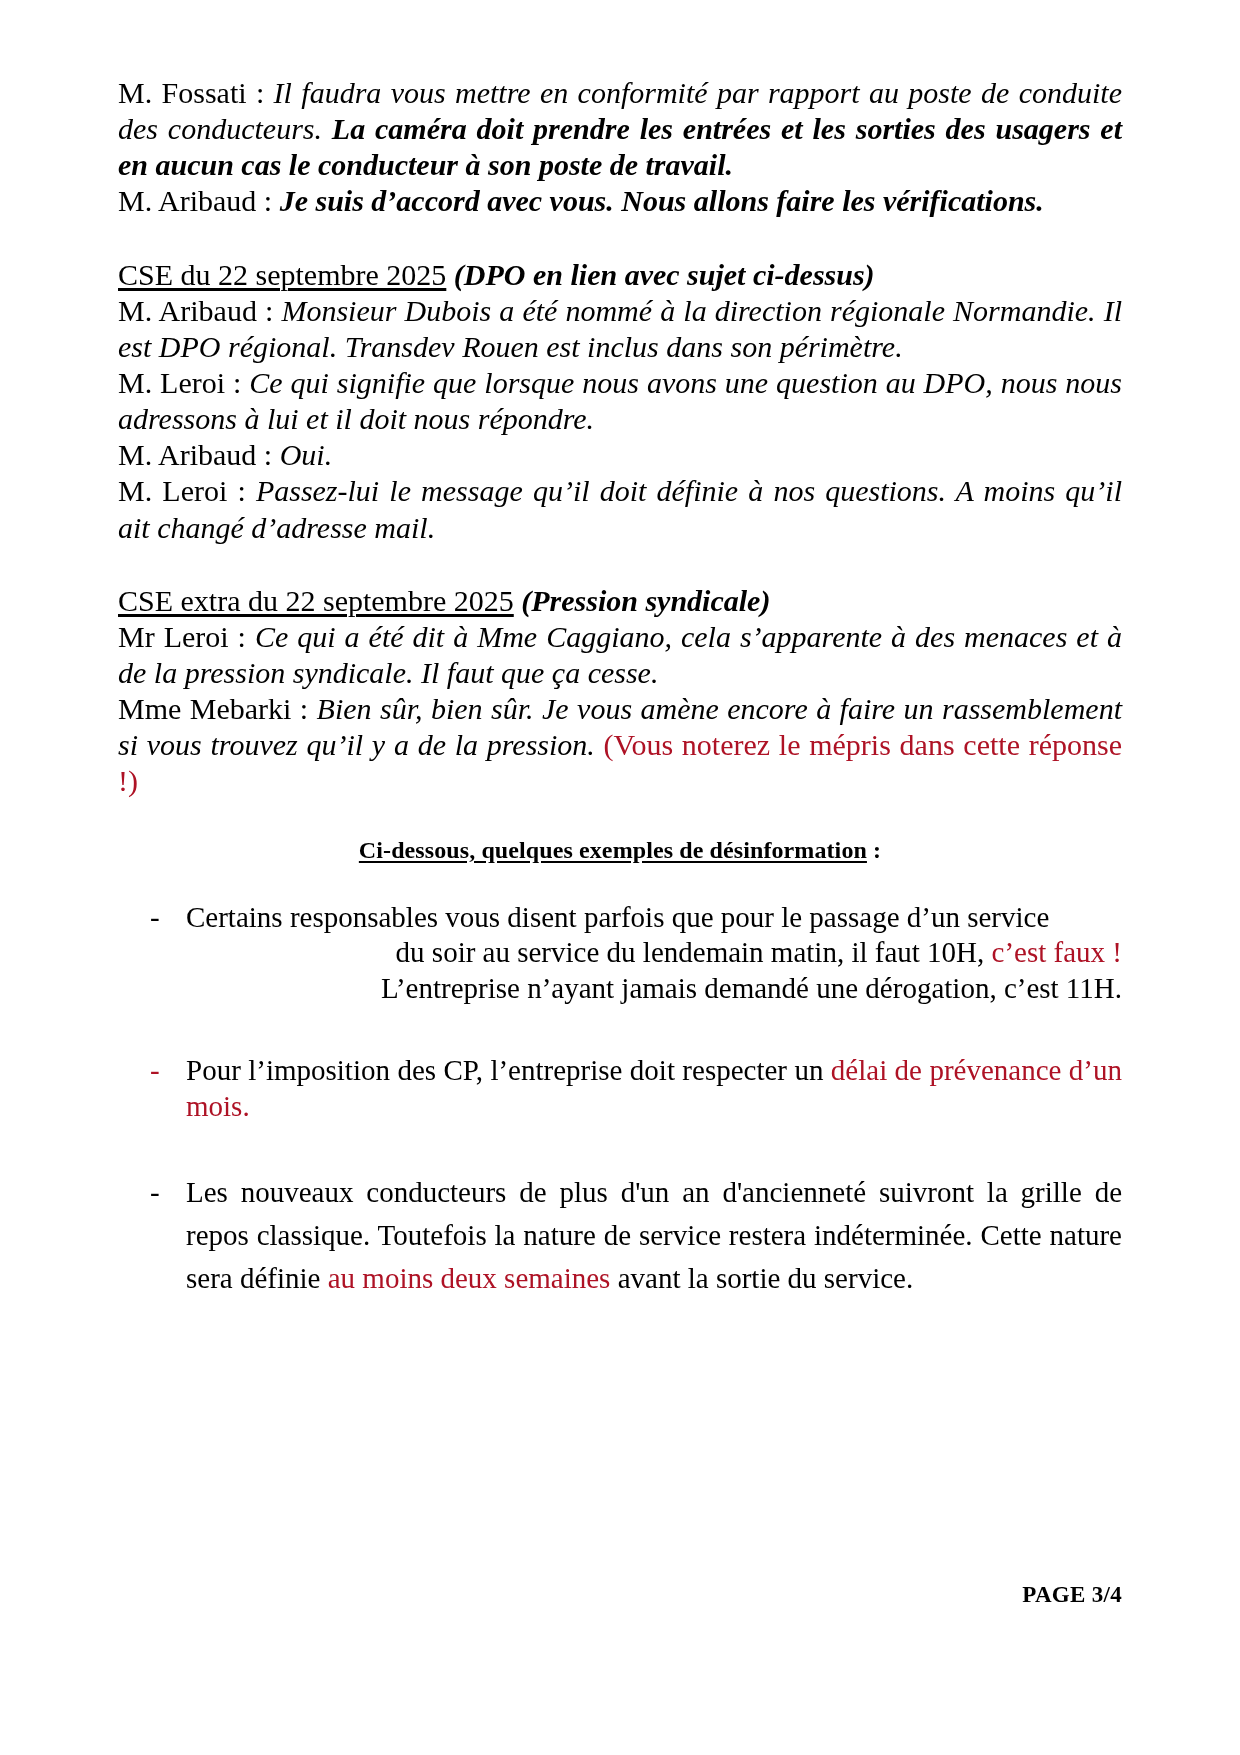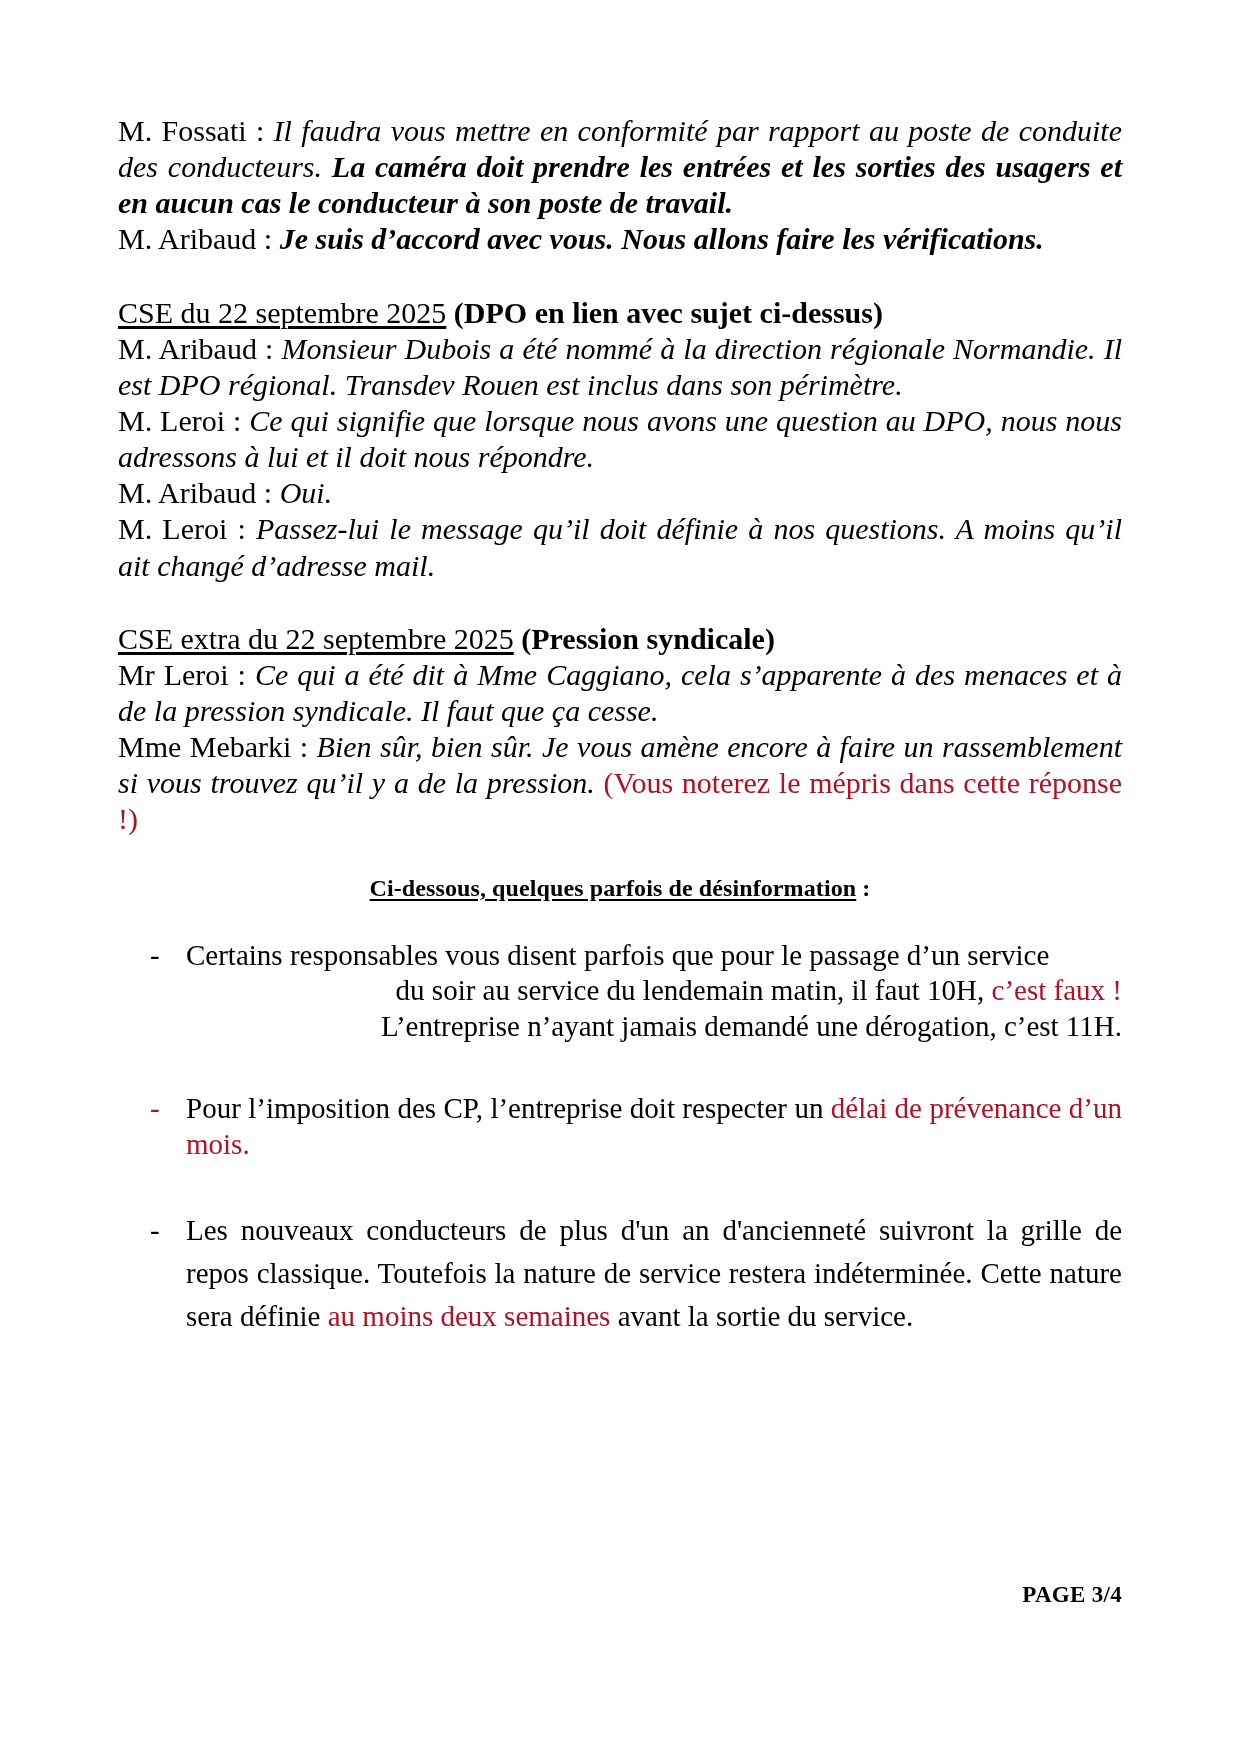--- a/index.html
+++ b/index.html
@@ -13,34 +13,34 @@
     font-family: "Liberation Serif", "DejaVu Serif", serif;
     color: #000000;
     overflow: hidden;
   }
   .page {
     position: relative;
     width: 1240px;
     height: 1691px;
     background: #ffffff;
     box-sizing: border-box;
-    padding: 113px 118px 0 118px;
+    padding: 75px 118px 0 118px;
   }
   .body-text {
     font-size: 30px;
     line-height: 1.205;
     text-align: justify;
     text-justify: inter-word;
   }
   .para {
     margin: 0;
   }
   .it { font-style: italic; }
   .bi { font-style: italic; font-weight: bold; }
-  .bold { font-weight: bold; }
+  .bold { font-weight: bold; font-style: italic; }
   .red { color: #AE1225; }
   .ul { text-decoration: underline; text-underline-offset: 3px; text-align: center; }
   .gap-md { height: 37px; }
 
   
   .nojust { text-align: left; }
 
   .center-head {
     text-align: center;
     font-size: 24px;
@@ -115,21 +115,21 @@
   <div class="body-text">
     <p class="para nojust"><span class="ul">CSE extra du 22 septembre 2025</span><span class="bold"> (Pression syndicale)</span></p>
 
     <p class="para"><span>Mr Leroi : </span><span class="it">Ce qui a été dit à Mme Caggiano, cela s’apparente à des menaces et à de la pression syndicale. Il faut que ça cesse.</span></p>
 
     <p class="para"><span>Mme Mebarki : </span><span class="it">Bien sûr, bien sûr. Je vous amène encore à faire un rassemblement si vous trouvez qu’il y a de la pression. </span><span class="red">(Vous noterez le mépris dans cette réponse !)</span></p>
   </div>
 
   <div class="gap-md"></div>
 
-  <p class="center-head"><span class="ul">Ci-dessous, quelques parfois de désinformation</span><span> :</span></p>
+  <p class="center-head"><span class="ul">Ci-dessous, quelques exemples de désinformation</span><span> :</span></p>
 
   <ul class="bullets">
 
     <li class="bullet b1">
       <span class="dash">-</span>
       <span>Certains responsables vous disent parfois que pour le passage d’un service</span>
       <span class="sub"><span> du soir au service du lendemain matin, il faut 10H, </span><span class="red">c’est faux !</span></span>
       <span class="sub"> L’entreprise n’ayant jamais demandé une dérogation, c’est 11H.</span>
     </li>
 

